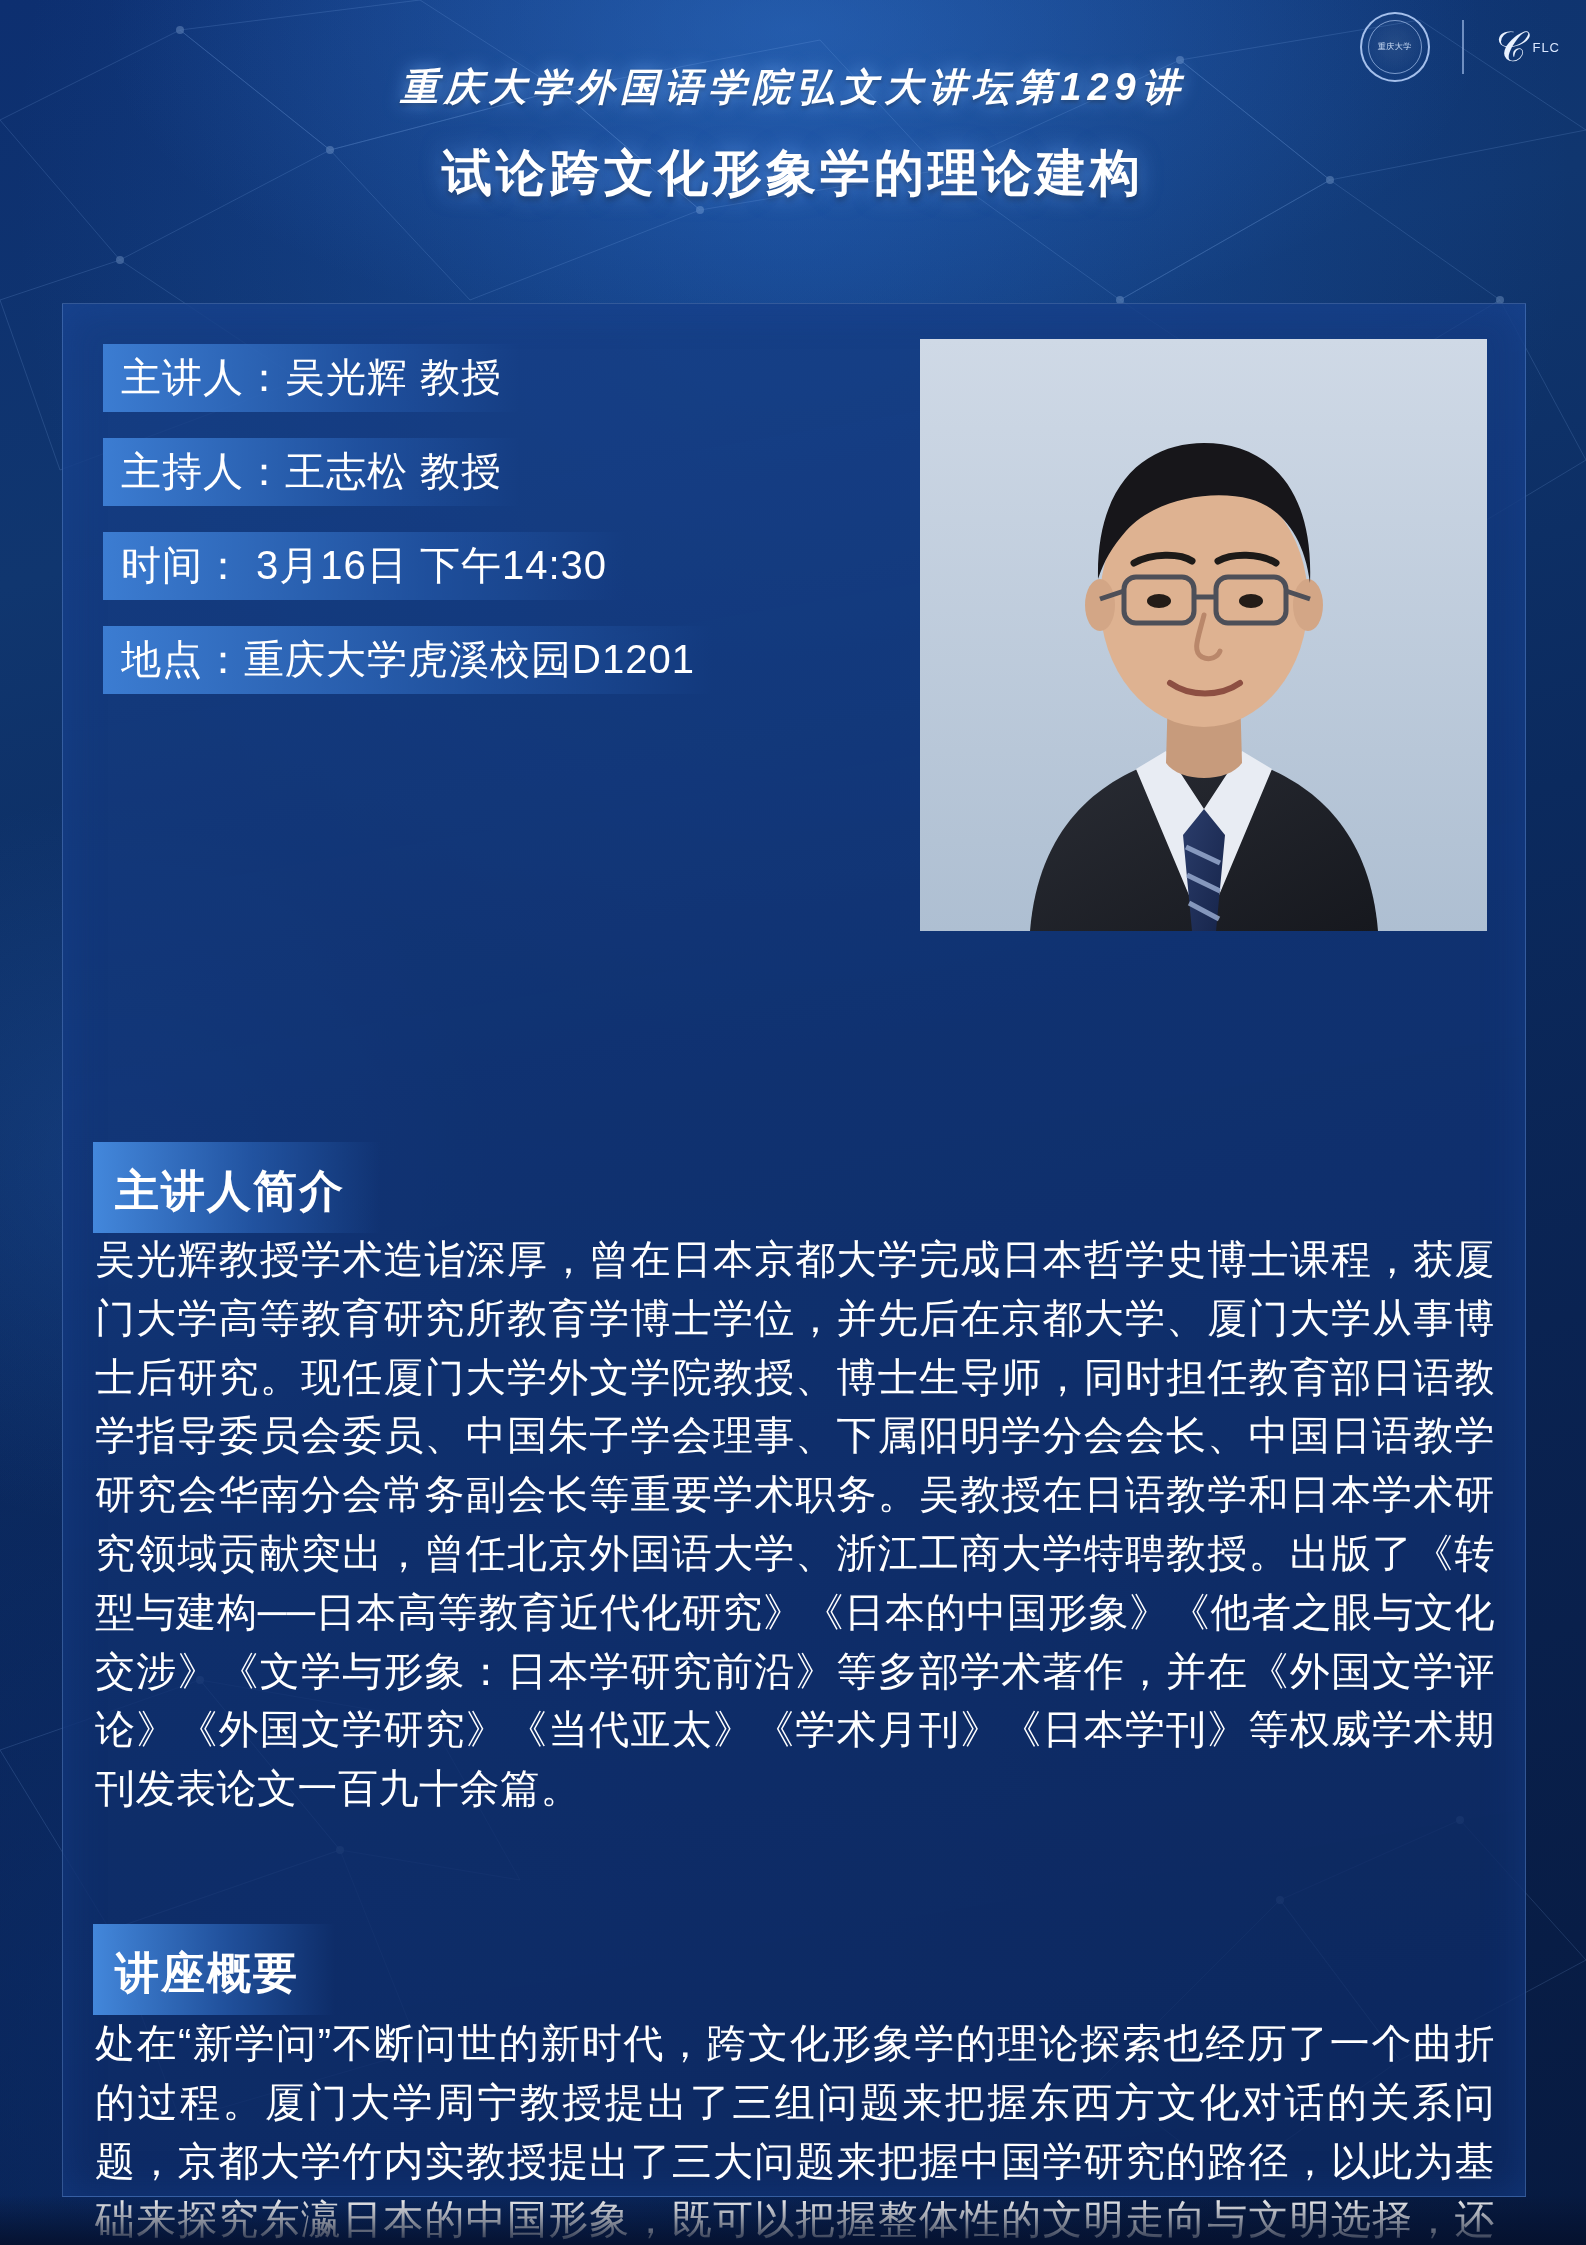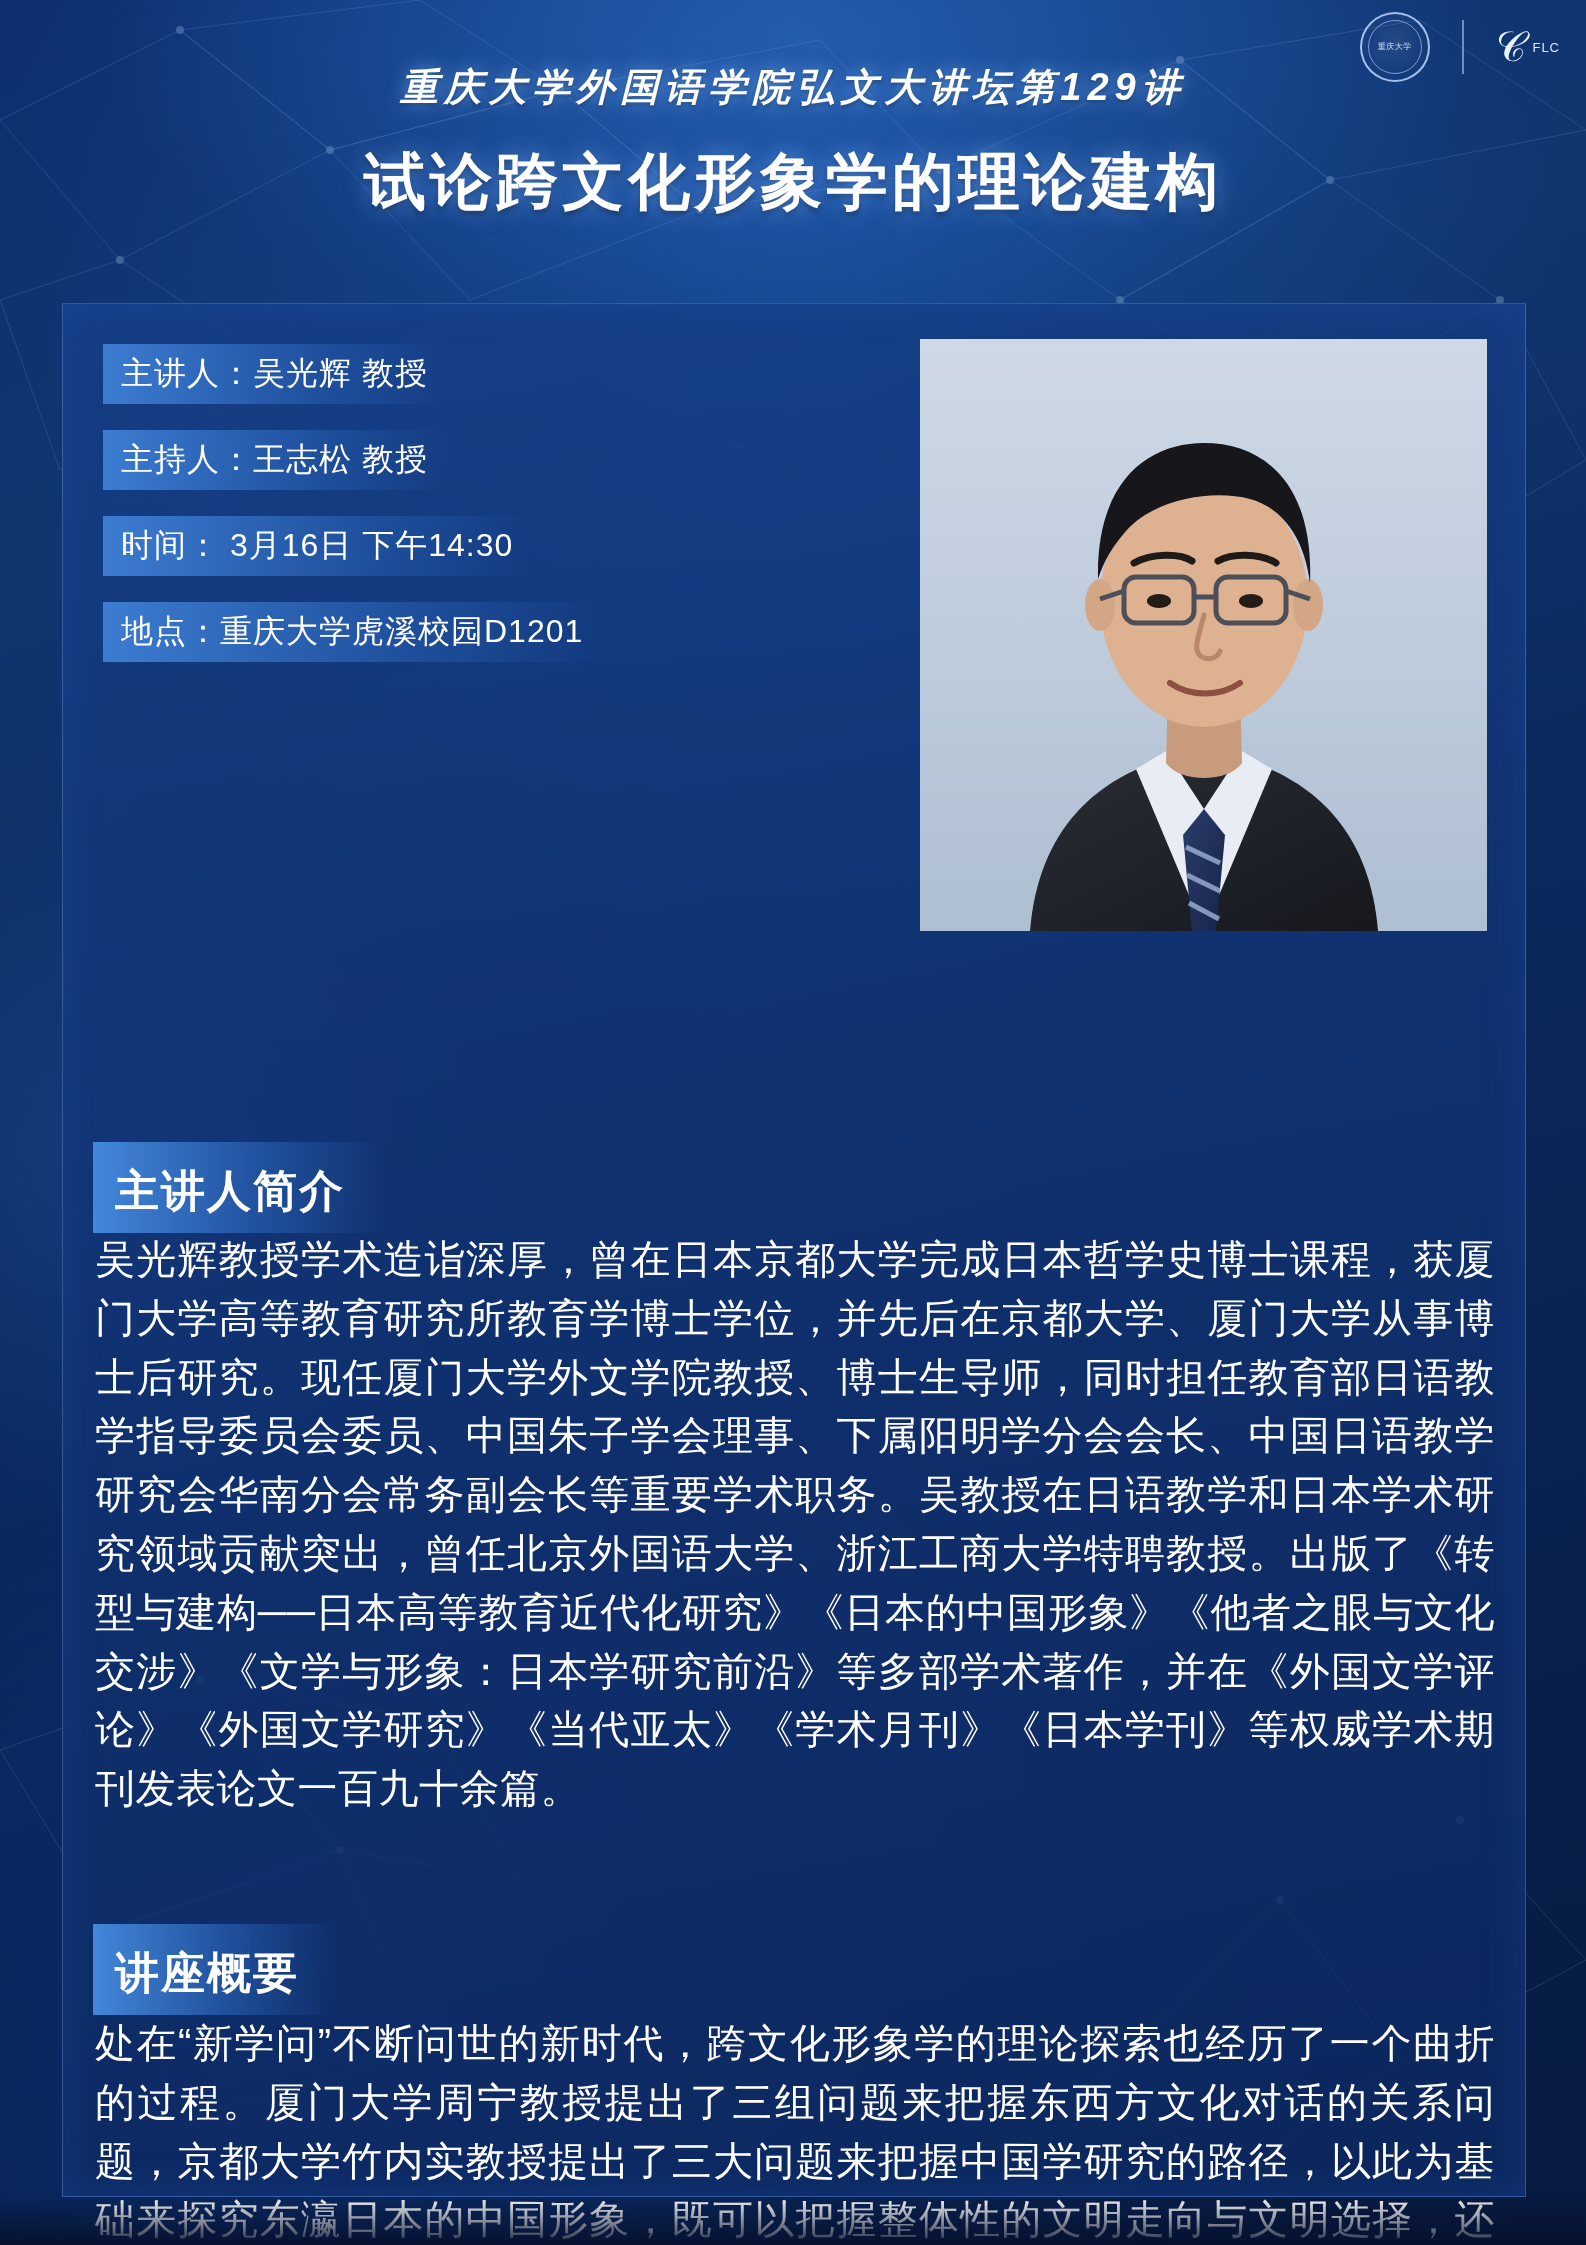--- a/index.html
+++ b/index.html
@@ -111,21 +111,21 @@
   }
 
   .main-title {
     position: absolute;
     top: 140px;
     left: 0; right: 0;
     text-align: center;
     color: #ffffff;
     font-family: "Liberation Serif", "DejaVu Serif", serif;
     font-weight: bold;
-    font-size: 62px;
+    font-size: 50px;
     letter-spacing: 4px;
     text-shadow: 0 0 22px rgba(110,170,255,0.7), 0 3px 6px rgba(0,0,0,0.45);
   }
 
   
   .card {
     position: absolute;
     left: 62px;
     top: 303px;
     width: 1462px;
@@ -137,21 +137,21 @@
 
   .info-block {
     position: absolute;
     left: 40px;
     top: 40px;
     width: 760px;
   }
   .info-line {
     display: inline-block;
     color: #ffffff;
-    font-size: 32px;
+    font-size: 40px;
     line-height: 1;
     padding: 13px 18px 15px 18px;
     margin-bottom: 26px;
     background: linear-gradient(90deg, rgba(62,128,214,0.95) 0%, rgba(40,96,180,0.55) 62%, rgba(30,76,156,0.0) 100%);
     white-space: nowrap;
     letter-spacing: 1px;
   }
 
   .speaker-photo {
     position: absolute;

